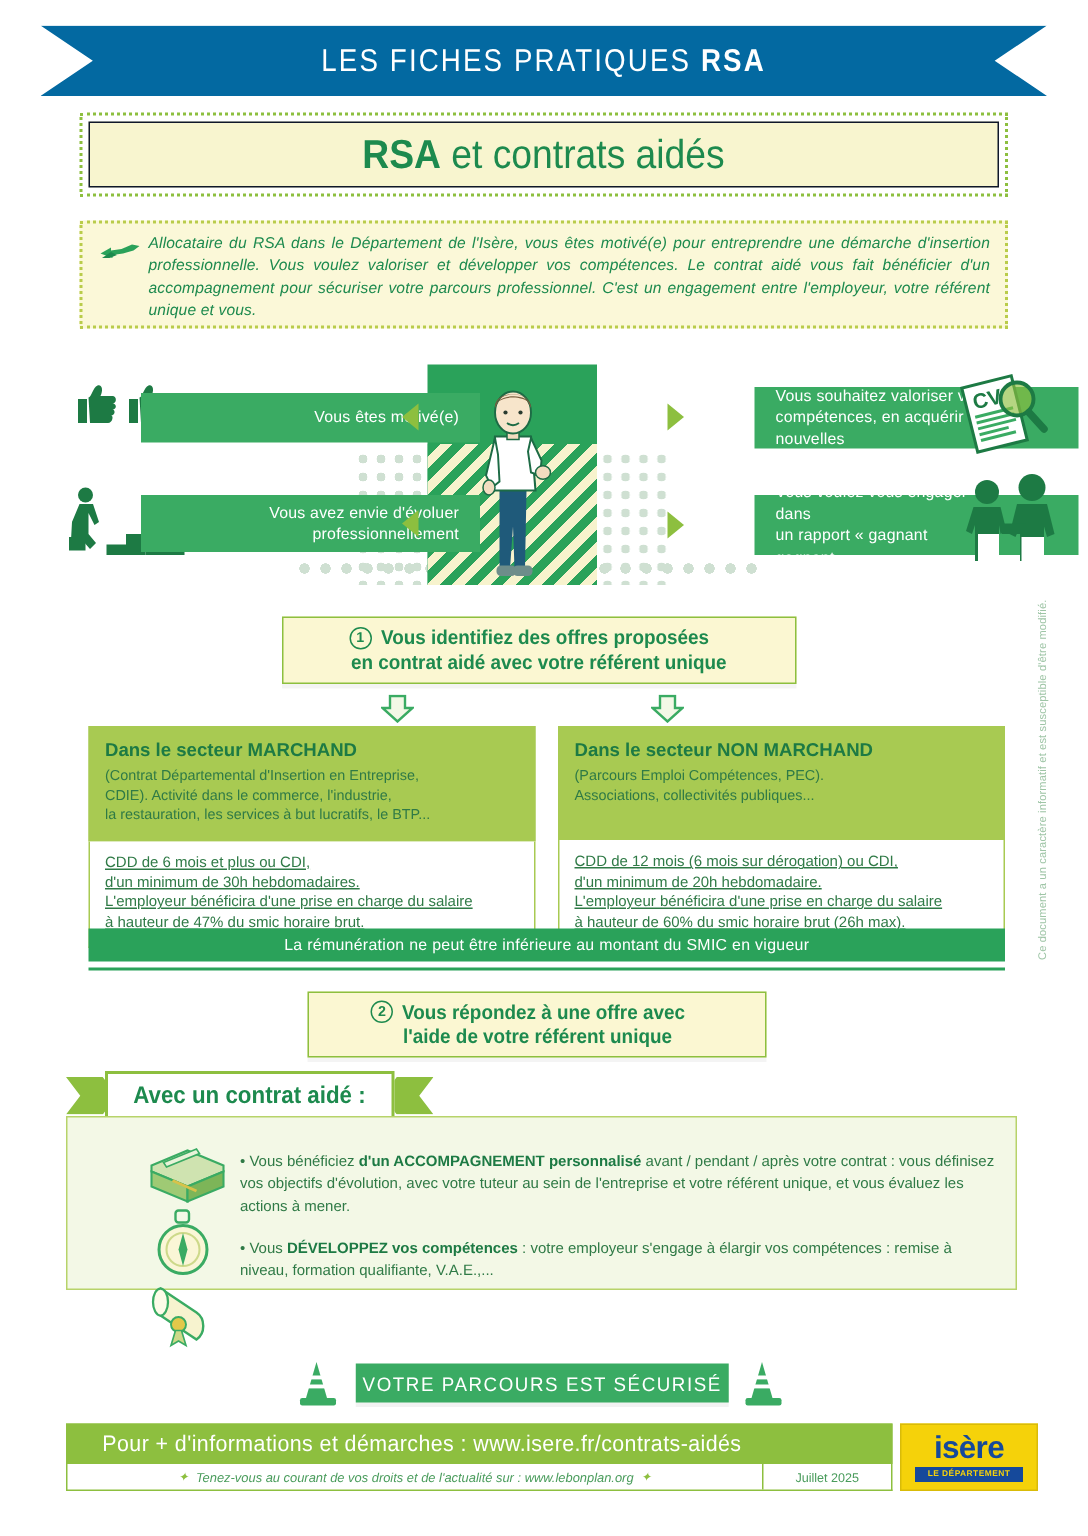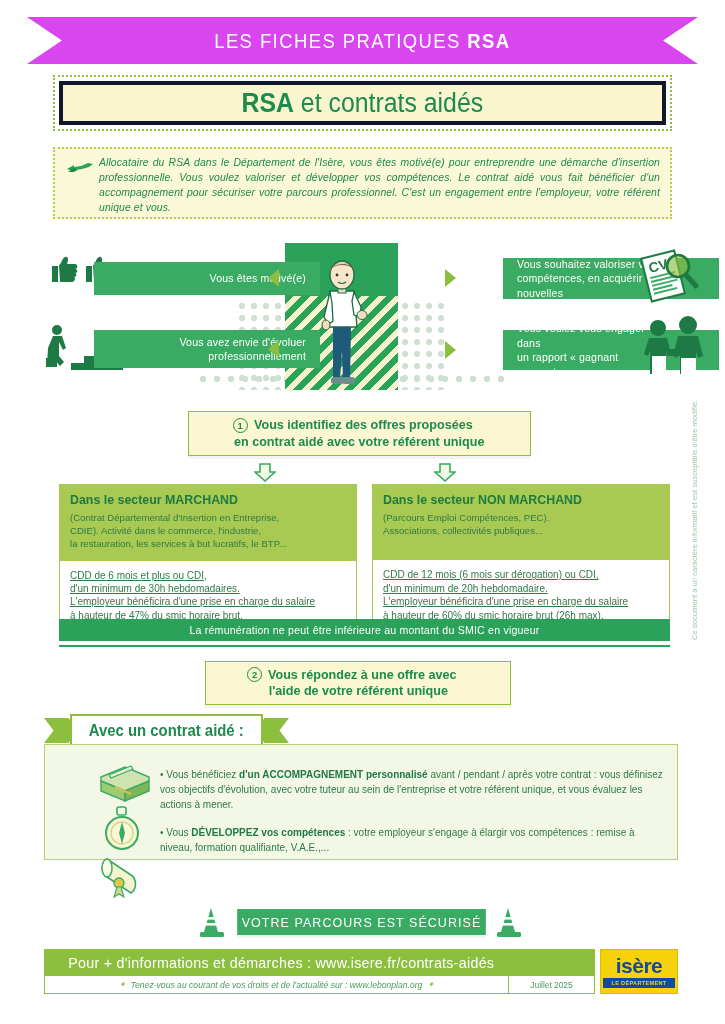--- a/index.html
+++ b/index.html
@@ -5,38 +5,38 @@
   * { box-sizing: border-box; margin: 0; padding: 0; }
   html, body {
     width: 725px; height: 1024px;
     background: #ffffff;
     font-family: "Liberation Sans", sans-serif;
     overflow: hidden;
   }
   .page { position: relative; width: 725px; height: 1024px; background:#fff; }
   .ribbon-inner{
     position:absolute; left:27px; top:17px; width:671px; height:47px;
-    background:#d946ef;
+    background:#0369a1;
     clip-path: polygon(0 0, 100% 0, 94.8% 50%, 100% 100%, 0 100%, 5.2% 50%);
     display:flex; align-items:center; justify-content:center;
   }
   .header-title {
     color:#ffffff; font-size:21px; letter-spacing:1.6px; font-weight:400;
     font-family:"Liberation Sans Narrow","Liberation Sans",sans-serif;
     transform: scaleX(0.88);
   }
   .header-title b { font-weight:700; }
 
   
   .title-box{
     position:absolute; left:53px; top:75px; width:619px; height:56px;
     border:2px dotted #8dbf3f; padding:4px; background:#fff;
   }
   .title-inner{
-    width:100%; height:100%; background:#f8f5cf; border:4px solid #0f172a;
+    width:100%; height:100%; background:#f8f5cf; border:1px solid #0f172a;
     display:flex; align-items:center; justify-content:center;
   }
   .title-text{ color:#1d8a4e; font-size:27px; transform:scaleX(0.92); }
   .title-text b{ font-weight:700; }
   .title-text span{ font-weight:400; }
 
   
   .intro-box{
     position:absolute; left:53px; top:147px; width:619px; height:72px;
     border:2px dotted #b9cc4a; background:#fbf8d8;
@@ -247,21 +247,21 @@
     flex:1; display:flex; align-items:center; justify-content:center;
     color:#4a9c5c; font-size:8.6px; font-style:italic; gap:5px;
   }
   .star{ color:#8dbf3f; font-size:8px; }
   .foot-sub-date{
     width:86px; border-left:1px solid #8dbf3f;
     display:flex; align-items:center; justify-content:center;
     color:#4a9c5c; font-size:8.4px;
   }
   .logo{
-    position:absolute; left:556px; top:0; width:78px; height:45px;
+    position:absolute; left:556px; top:0; width:92px; height:45px;
     background:#f5d20a; border:1px solid #d9bb08;
     display:flex; flex-direction:column; align-items:center; justify-content:center;
   }
   .logo-top{
     color:#15499b; font-size:21px; font-weight:700; line-height:22px;
     letter-spacing:-0.5px;
   }
   .logo-bar{
     background:#15499b; color:#f5d20a; font-size:5.6px; font-weight:700;
     letter-spacing:0.3px; padding:2px 6px; margin-top:1px; width:72px;

